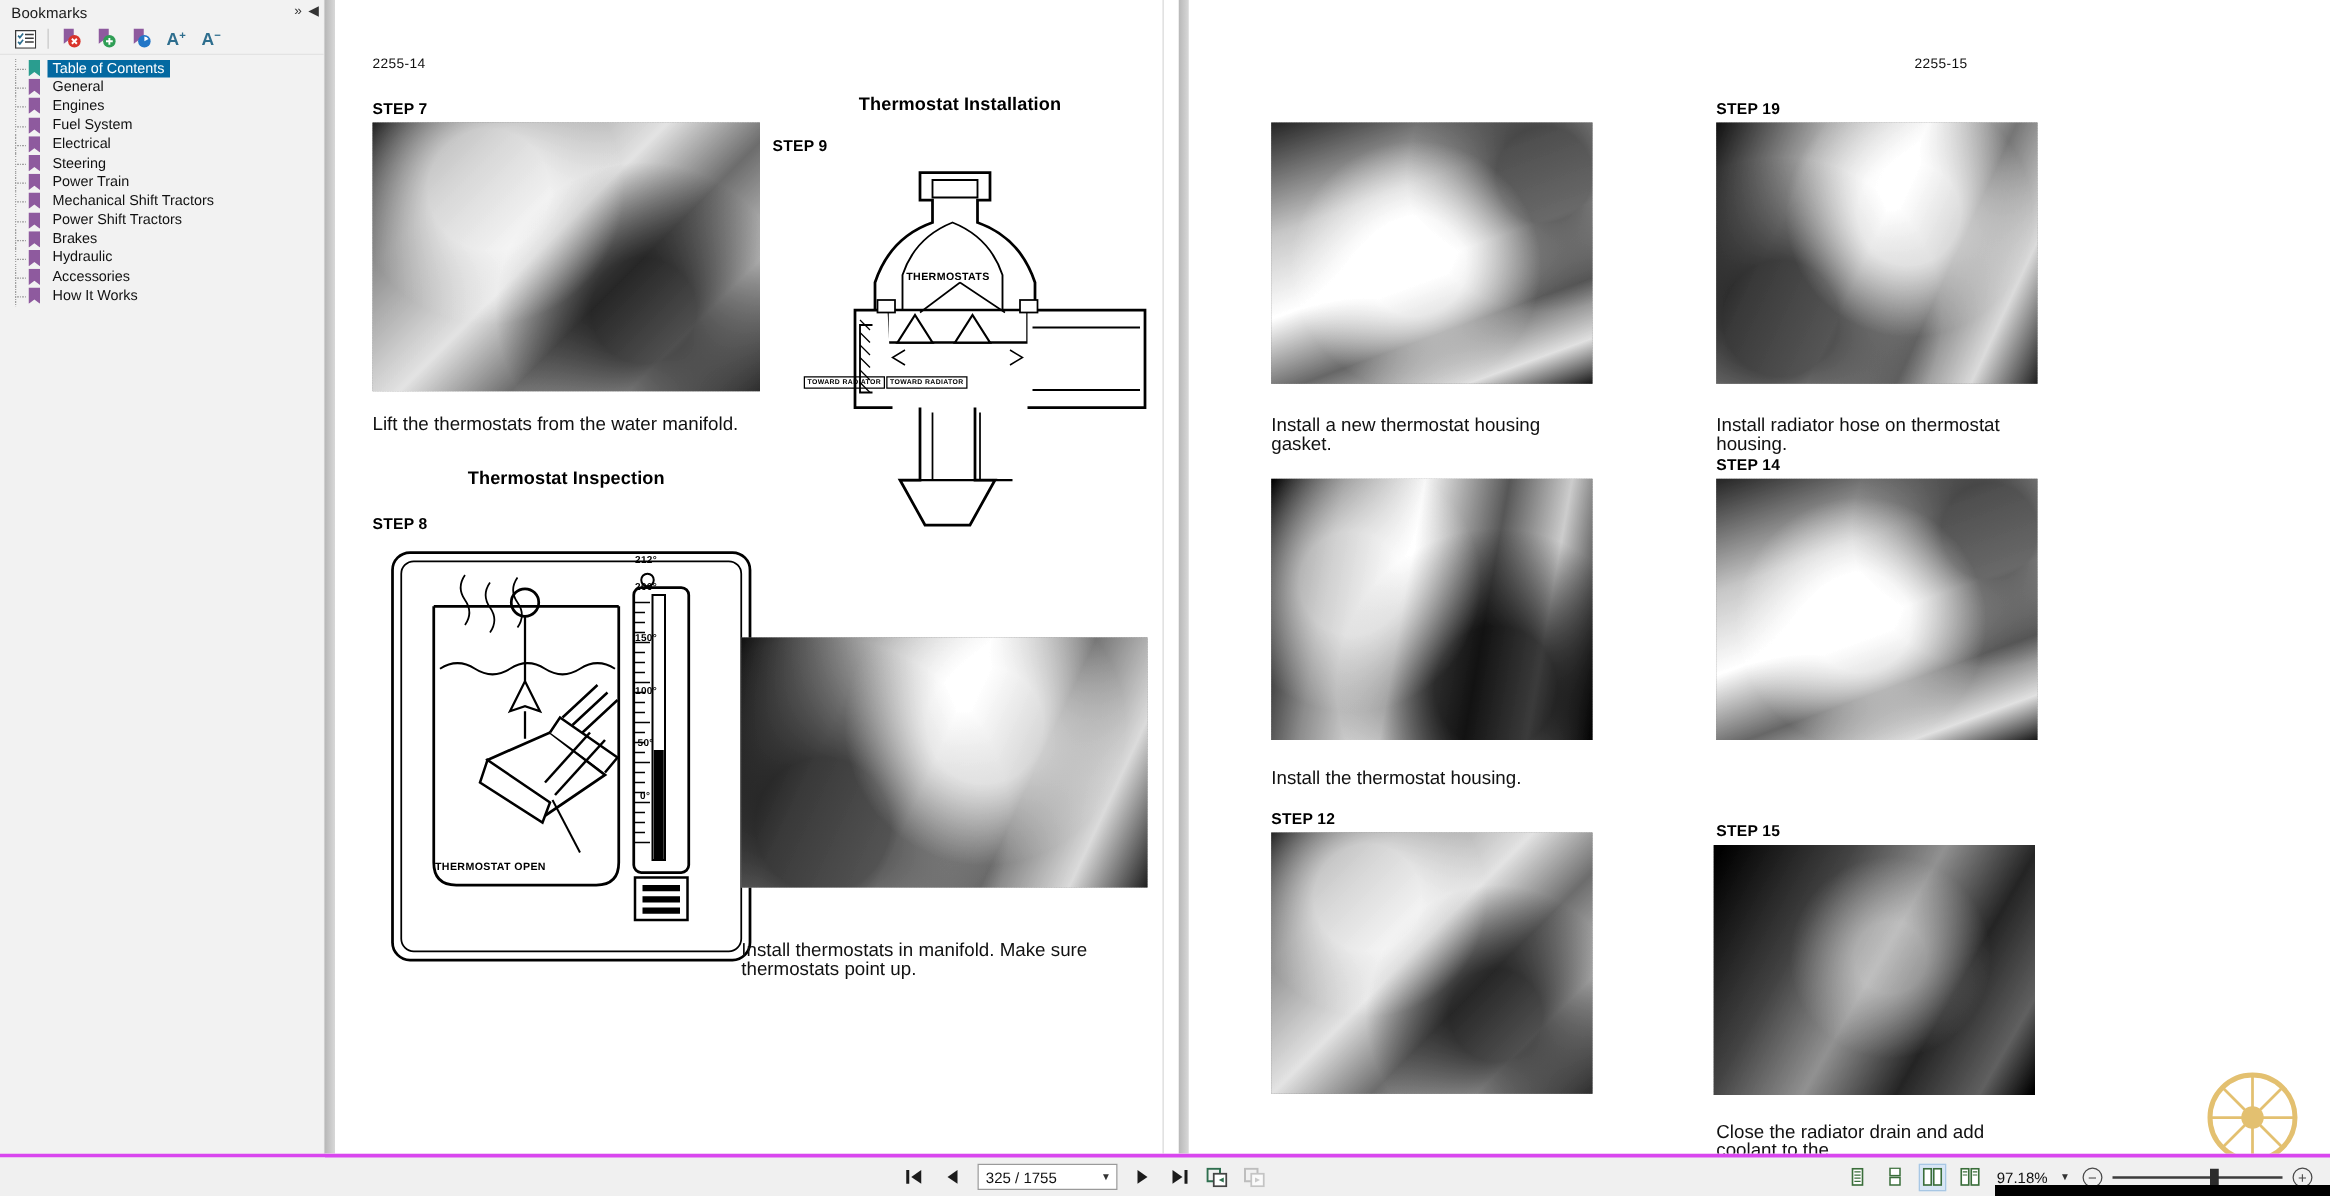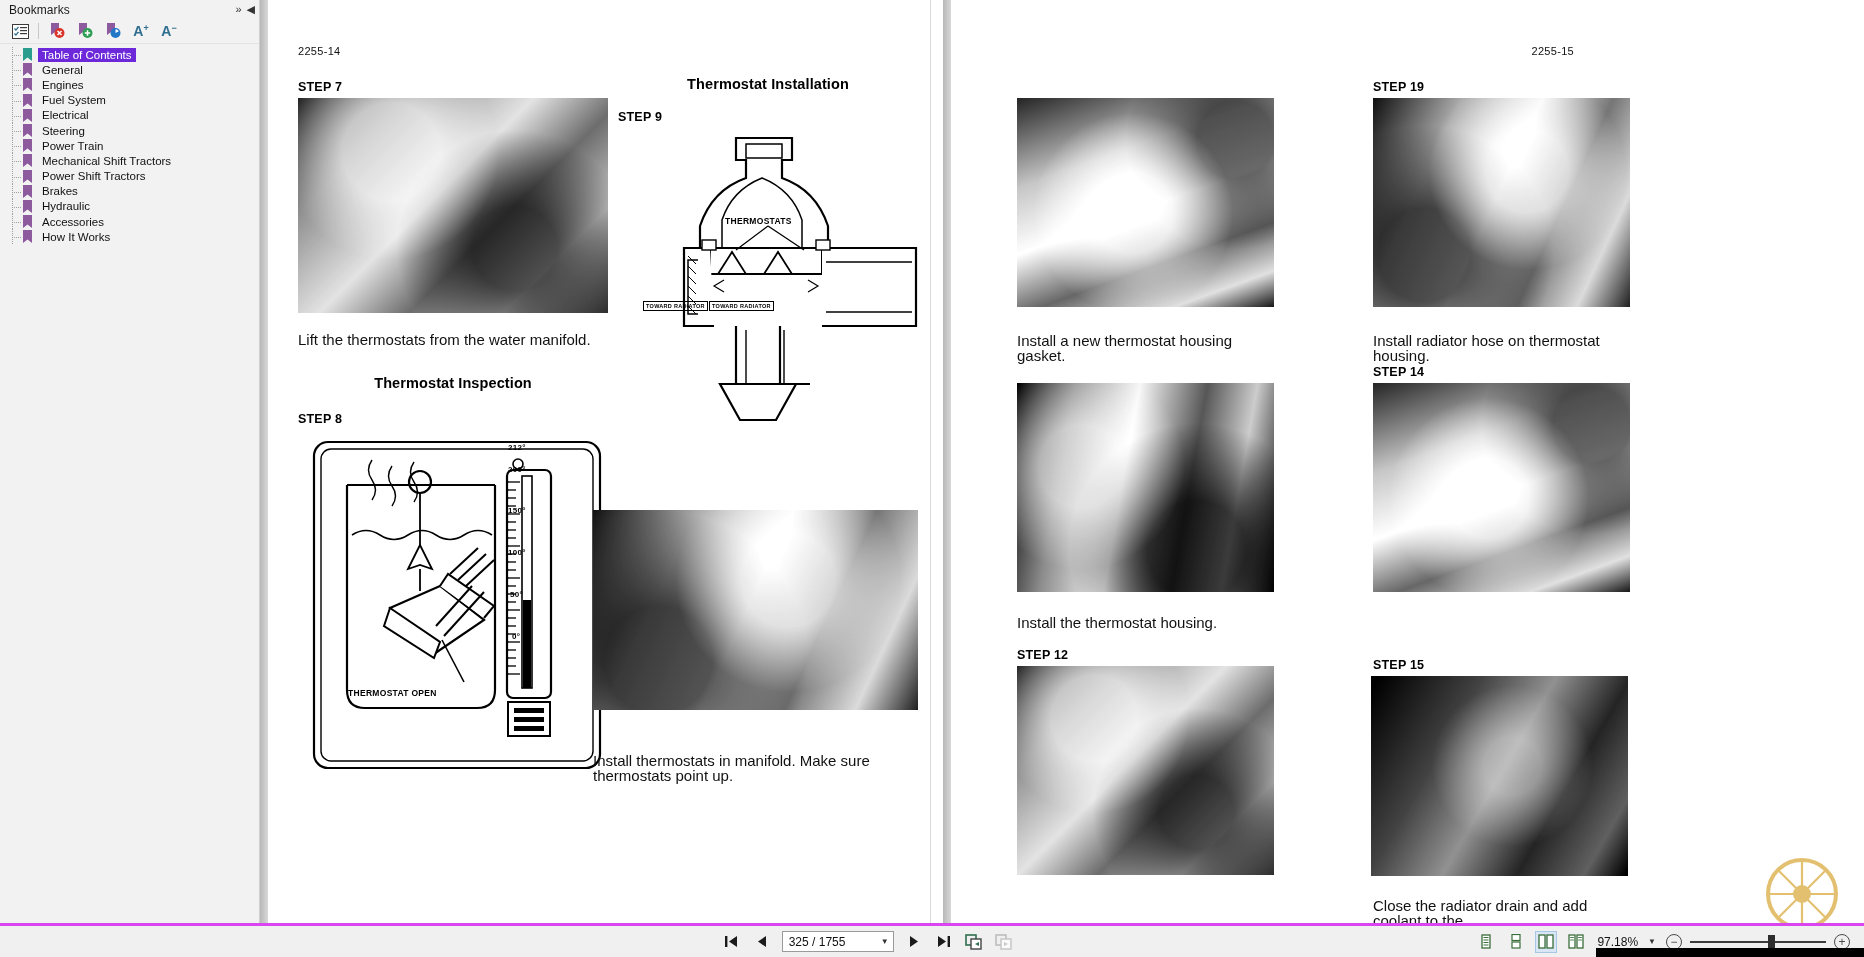--- a/index.html
+++ b/index.html
@@ -43,21 +43,21 @@
   .bm-dots::before {
     content: ""; position: absolute; left: 6px; top: 0; bottom: -1px; width: 1px;
     background: repeating-linear-gradient(to bottom, #a0a0a0 0 1px, transparent 1px 2px);
   }
   .bm-dots::after {
     content: ""; position: absolute; left: 6px; top: 8px; width: 9px; height: 1px;
     background: repeating-linear-gradient(to right, #a0a0a0 0 1px, transparent 1px 2px);
   }
   .bm-flag { flex: 0 0 11px; width: 11px; height: 13px; margin-right: 5px; }
   .bm-label { font-size: 11.5px; color: #111; padding: 0 4px; line-height: 14px; }
-  .bm-row.selected .bm-label { background: #6d28d9; color: #fff; }
+  .bm-row.selected .bm-label { background: #0369a1; color: #fff; }
 
   
   .pages-area {
     flex: 1; position: relative; background: #ffffff;
     display: flex; align-items: flex-start; overflow: hidden;
   }
   .page-gap { width: 12px; background: #ffffff; height: 100%; }
   .page {
     position: relative; background: #fff; height: 100%;
     font-family: "Liberation Sans", sans-serif; color: #000;

